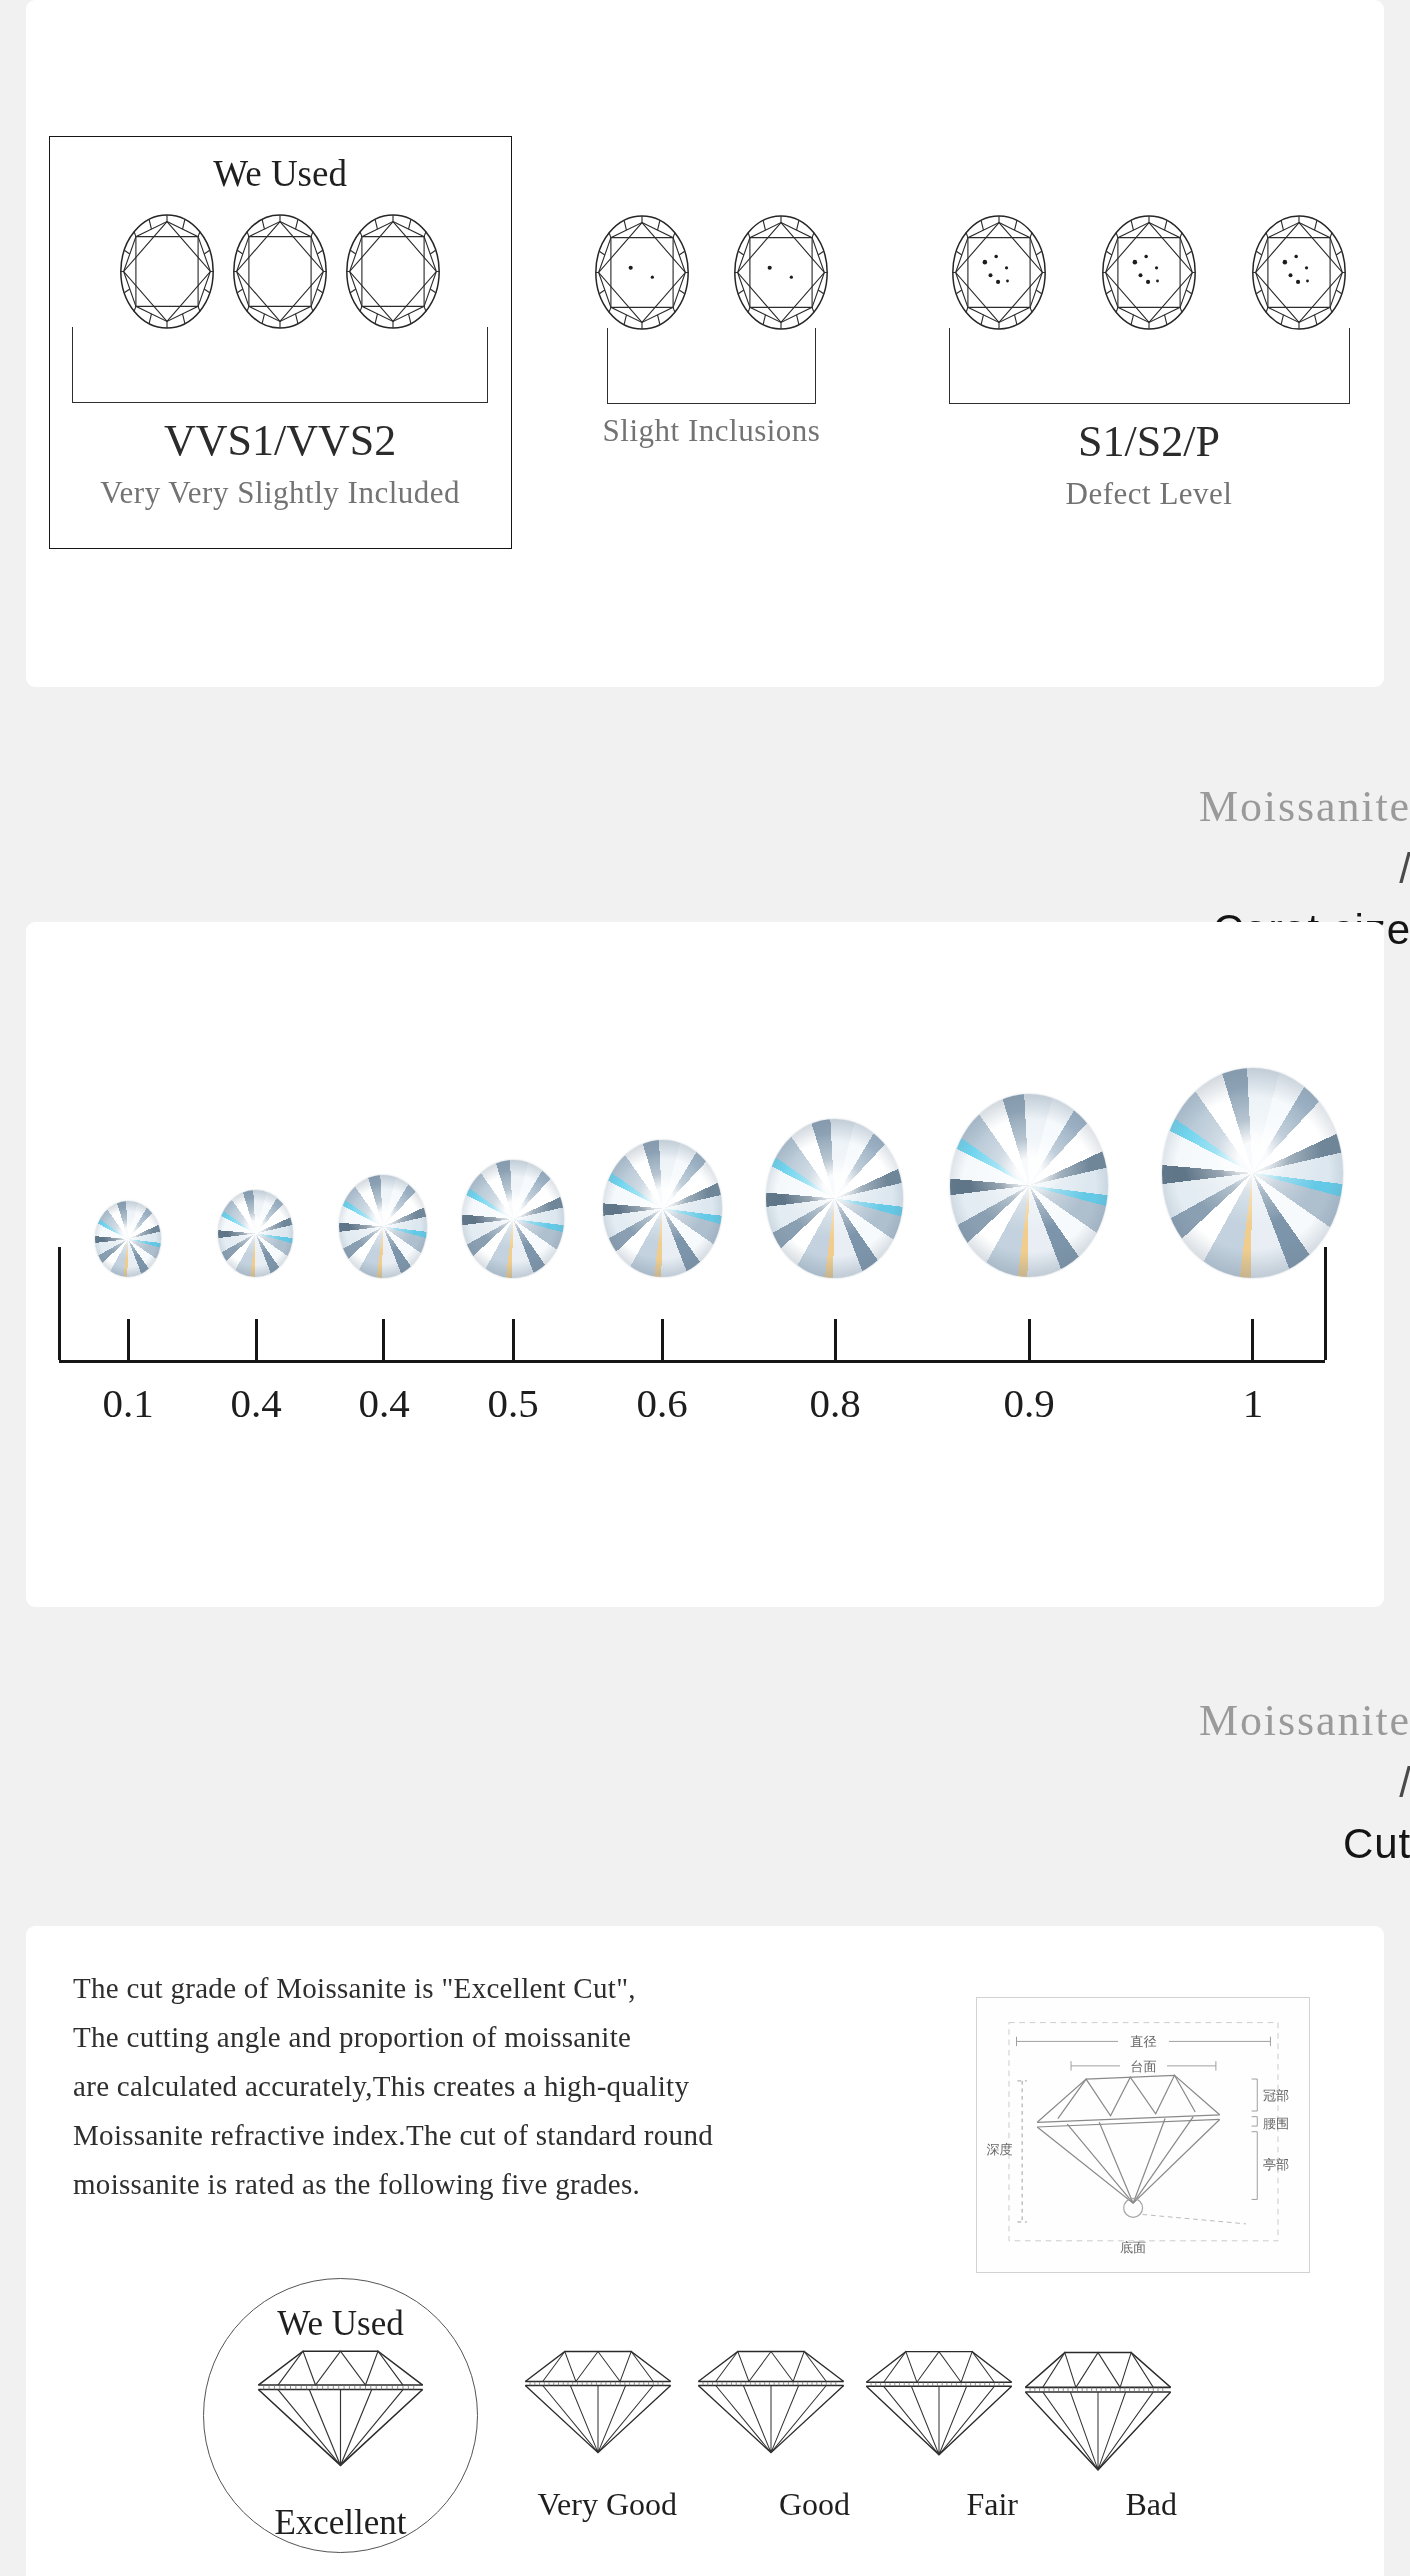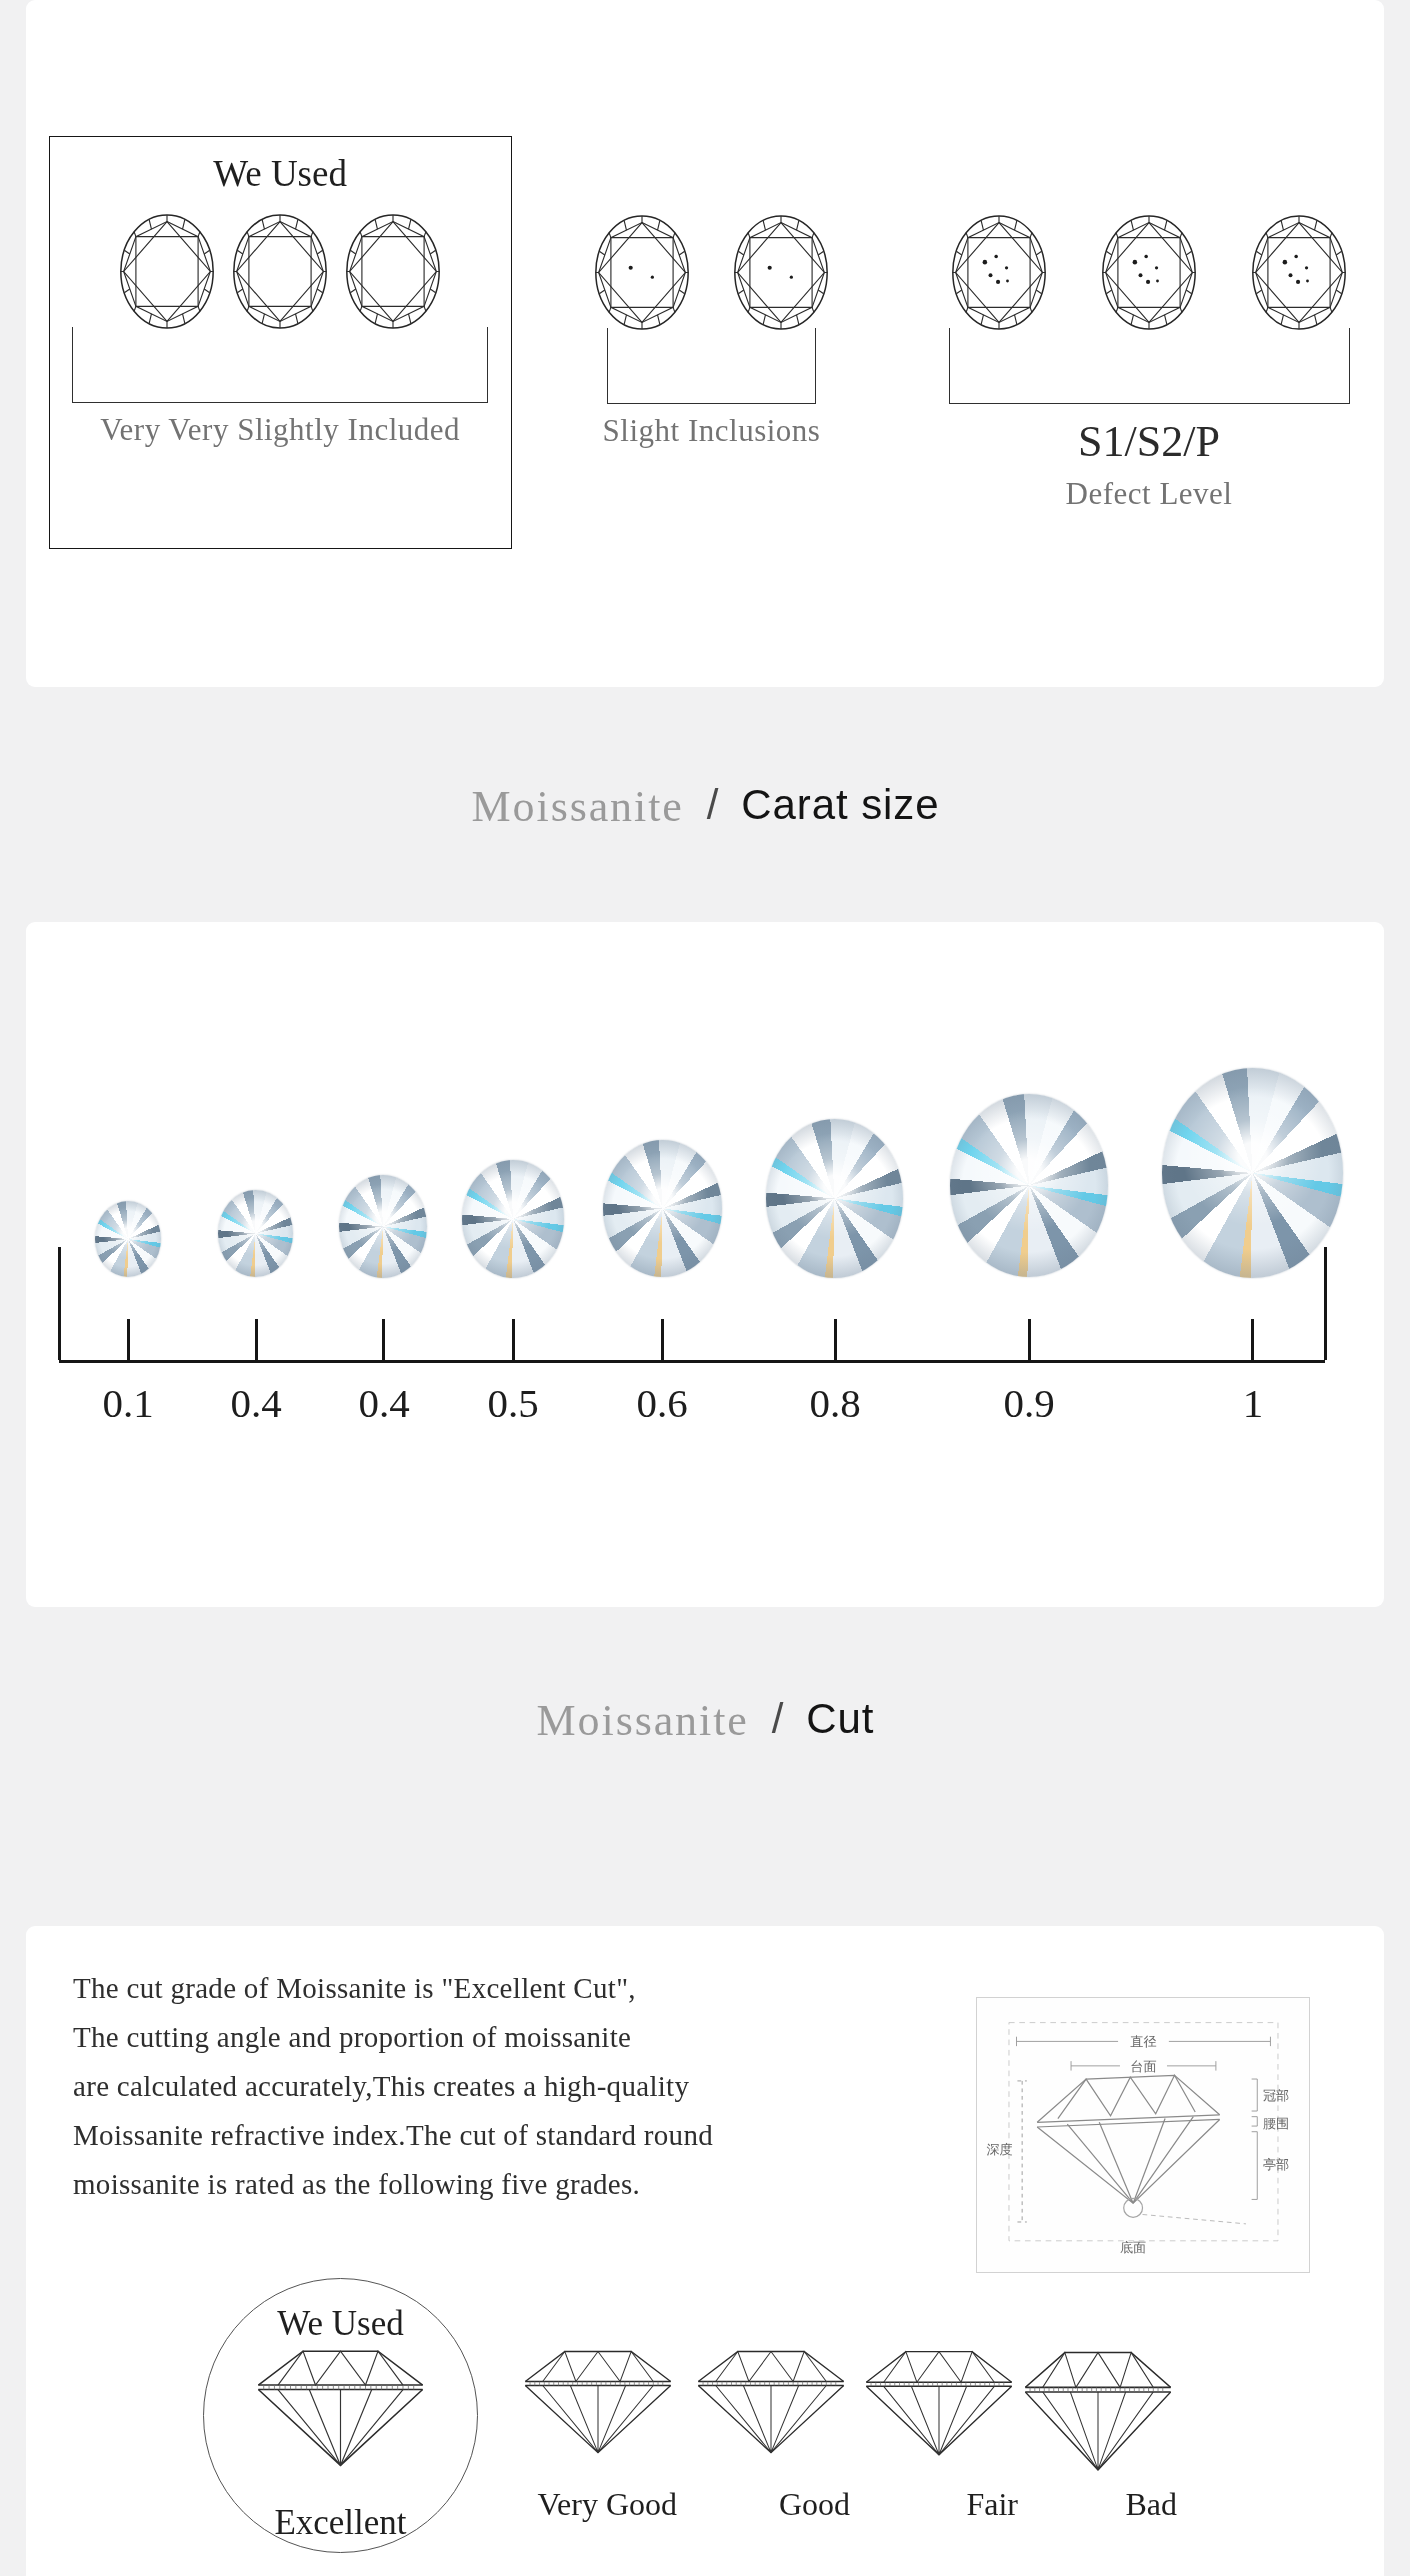--- a/index.html
+++ b/index.html
@@ -5,21 +5,21 @@
   html,body{margin:0;padding:0;background:#f1f1f2;}
   .page{position:relative;width:1411px;height:2576px;background:#f1f1f2;overflow:hidden;
         font-family:"Liberation Serif","DejaVu Serif",serif;color:#222;}
   .panel{position:absolute;left:26px;width:1358px;background:#ffffff;border-radius:9px;}
   #panel-clarity{top:0;height:687px;}
   #panel-carat{top:922px;height:685px;}
   #panel-cut{top:1926px;height:676px;}
 
   
   .band-title{position:absolute;left:0;width:100%;display:flex;justify-content:center;
-              align-items:flex-start;gap:23px;}
+              align-items:flex-end;gap:13px;flex-direction:column;}
   .t-prefix{font-size:44px;color:#9a9a9a;letter-spacing:1.9px;}
   .t-sep{font-size:42px;color:#4a4a4a;font-family:"Liberation Sans","DejaVu Sans",sans-serif;}
   .t-main{font-size:42px;color:#141414;font-family:"Liberation Sans","DejaVu Sans",sans-serif;letter-spacing:0.9px;}
   #carat-title{top:781px;}
   #cut-title{top:1695px;}
 
   
   .clarity-group{position:absolute;top:136px;height:411px;text-align:center;}
   #group-vvs{border:1.9px solid #161616;}
   .we-used{position:absolute;top:15px;left:0;right:0;font-size:37px;color:#1f1f1f;}
@@ -96,20 +96,21 @@
   <g fill="none" stroke="#2c2c2c" stroke-width="1.2">
     <path d="M52,10 L85,26 L98,63 L85,100 L52,116 L19,100 L6,63 L19,26 Z"></path>
     <path d="M52,10 L98,63 L52,116 L6,63 Z"></path>
     <path d="M85,26 L85,100 L19,100 L19,26 Z"></path>
     <path d="M52,10 L52,3 M85,26 L87,20.6 M98,63 L101,63 M85,100 L87,105.4 M52,116 L52,123 M19,100 L17,105.4 M6,63 L3,63 M19,26 L17,20.6"></path>
     <path d="M68.5,18 L71,7.6 M91.5,44.5 L97.3,40.4 M91.5,81.5 L97.3,85.6 M68.5,108 L71,118.4 M35.5,108 L33,118.4 M12.5,81.5 L6.7,85.6 M12.5,44.5 L6.7,40.4 M35.5,18 L33,7.6"></path>
   </g>
           </svg>
         </div>
       <div class="bracket" style="width: 414px;"></div>
+      <div class="grade-label">VVS1/VVS2</div>
       <div class="grade-desc">Very Very Slightly Included</div>
     </div>
 
     <div class="clarity-group" id="group-vs" style="width: 395px; left: 488px;">
       <div class="gem-row" style="gap: 41px;">
           <svg viewBox="0 0 104 126" width="98" height="119">
   <ellipse cx="52" cy="63" rx="49" ry="60" fill="none" stroke="#262626" stroke-width="1.6"></ellipse>
   <g fill="none" stroke="#2c2c2c" stroke-width="1.2">
     <path d="M52,10 L85,26 L98,63 L85,100 L52,116 L19,100 L6,63 L19,26 Z"></path>
     <path d="M52,10 L98,63 L52,116 L6,63 Z"></path>

